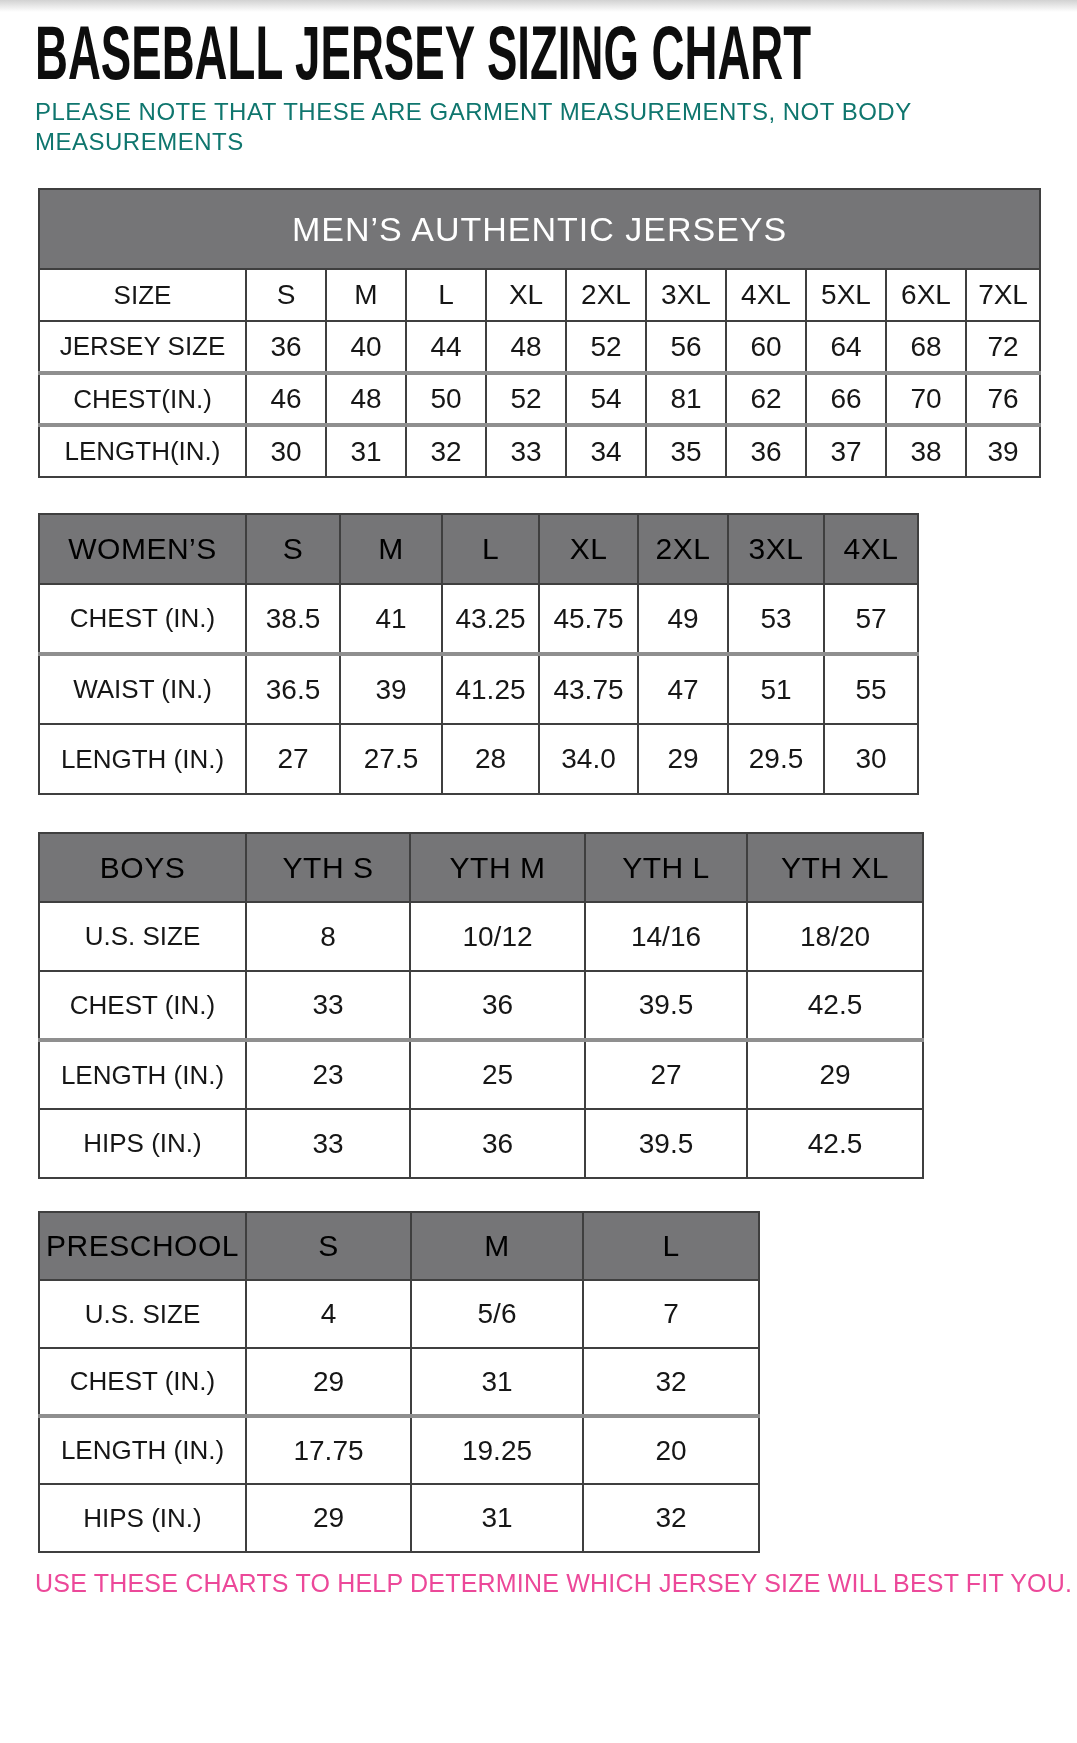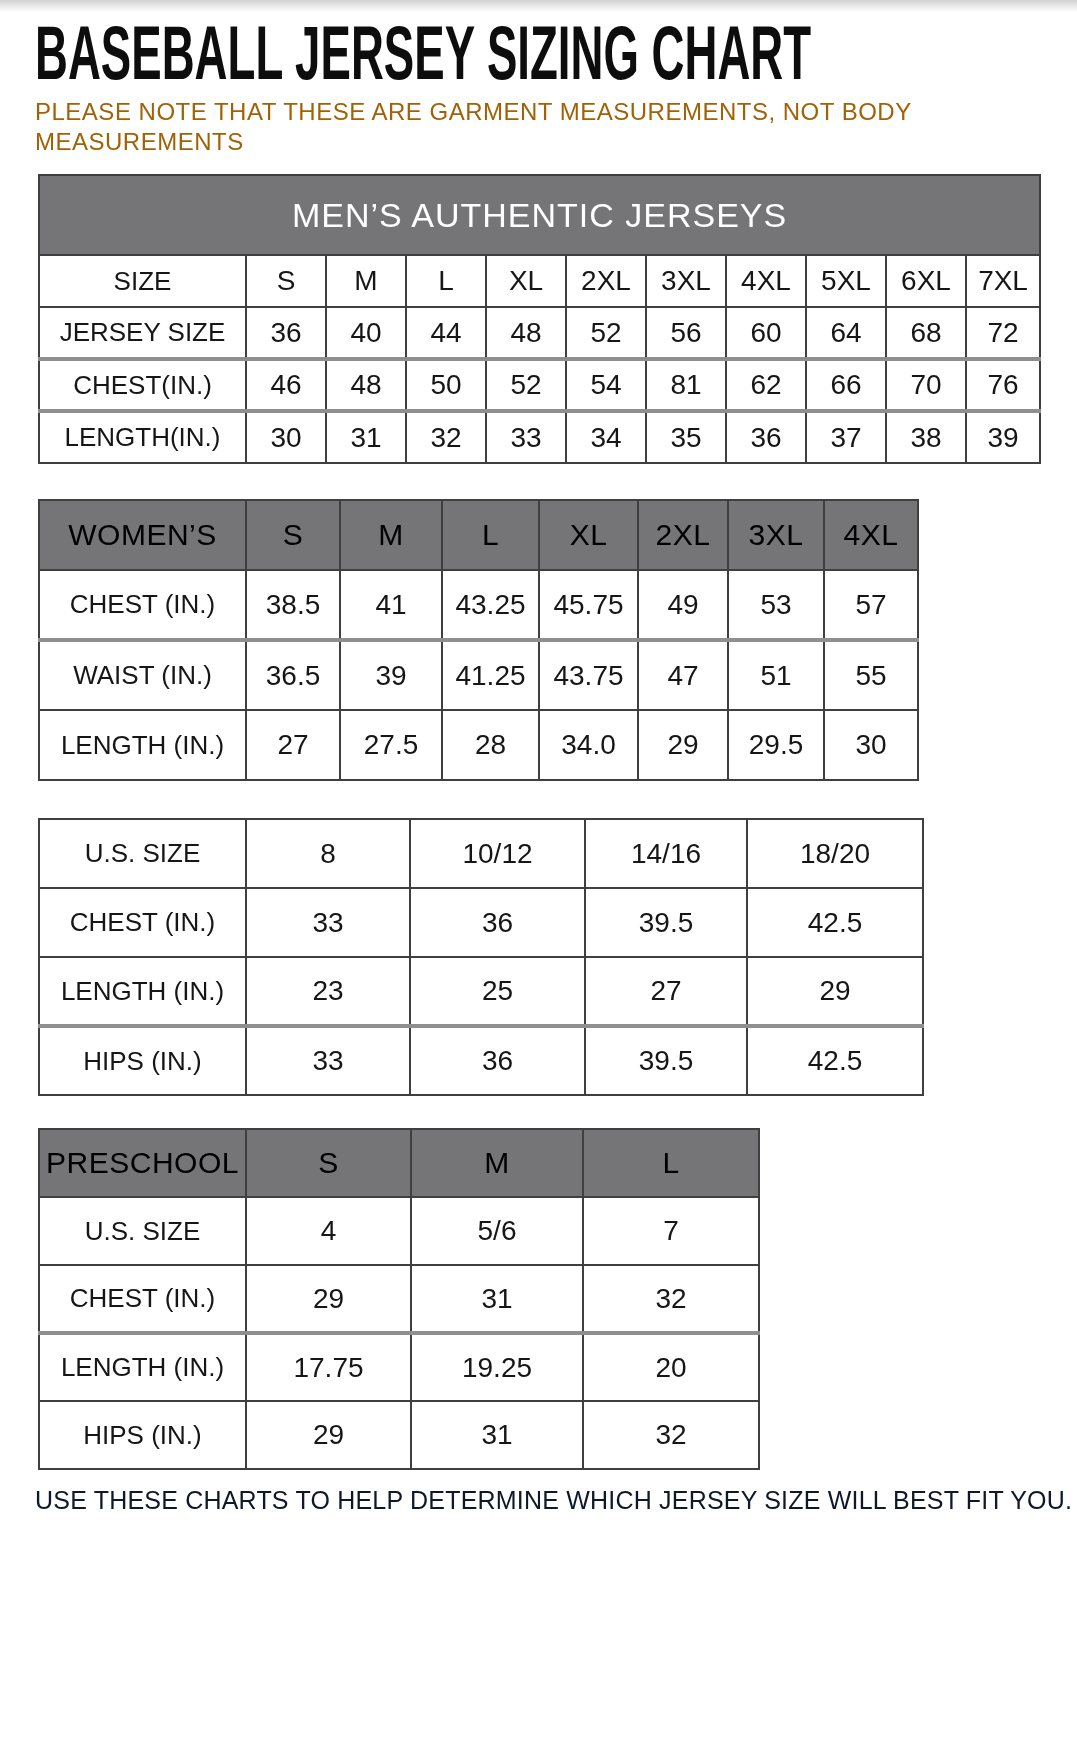--- a/index.html
+++ b/index.html
@@ -26,21 +26,21 @@
     transform: scaleX(0.60);
     transform-origin: left center;
     letter-spacing: 0px;
   }
   .garment-note {
     margin: 10px 0 0 35px;
     width: 910px;
     font-size: 24px;
     line-height: 1.24;
     letter-spacing: 0.5px;
-    color: #a16207;
+    color: #0f766e;
     font-weight: 400;
   }
   .size-table {
     border-collapse: collapse;
     table-layout: fixed;
     margin-left: 38px;
   }
   .size-table td {
     border: 2px solid #3f3f3f;
     text-align: center;
@@ -52,39 +52,39 @@
   }
   .size-table td.label-cell { font-size: 26px; line-height: 1.12; }
   .size-table td.banner-cell {
     background: #757577; color: #ffffff;
     font-size: 34px; letter-spacing: 1px; font-weight: 400;
   }
   .size-table td.gray-cell {
     background: #757577; color: #000000;
     font-size: 30px; letter-spacing: 0.5px;
   }
-  .t-mens { margin-top: 18px; }
+  .t-mens { margin-top: 32px; }
   .t-mens tr { height: 52px; }
   .t-mens tr.banner-row { height: 80px; }
   .t-womens { margin-top: 35px; }
   .t-womens tr { height: 70px; }
   .t-boys { margin-top: 37px; }
   .t-boys tr { height: 69px; }
   .t-pre { margin-top: 32px; border-radius: 27px; }
   .t-pre tr { height: 68px; }
   
   .t-mens tr:nth-child(4) td, .t-mens tr:nth-child(5) td,
   .t-womens tr:nth-child(3) td, .t-womens tr:nth-child(5) td,
   .t-boys tr:nth-child(4) td,
   .t-pre tr:nth-child(4) td { border-top: 4px solid #8f8f8f; }
   .footer-note {
     margin: 16px 16px 0 35px;
     font-size: 25px;
     letter-spacing: 0.2px;
-    color: #0f172a;
+    color: #ec4899;
     white-space: nowrap;
   }
 </style>
 </head>
 <body>
 
 <div class="top-fade"></div>
 
 <h1 class="page-title">BASEBALL JERSEY SIZING CHART</h1>
 
@@ -220,20 +220,27 @@
 
 <table class="size-table t-boys" style="width: 884px;">
     <colgroup>
       <col style="width: 207px;">
       <col style="width: 164px;">
       <col style="width: 175px;">
       <col style="width: 162px;">
       <col style="width: 176px;">
     </colgroup>
     <tbody>
+      <tr class="gray-header-row">
+        <td class="gray-cell">BOYS</td>
+        <td class="gray-cell">YTH S</td>
+        <td class="gray-cell">YTH M</td>
+        <td class="gray-cell">YTH L</td>
+        <td class="gray-cell">YTH XL</td>
+      </tr>
       <tr>
         <td class="label-cell">U.S. SIZE</td>
         <td class="value-cell">8</td>
         <td class="value-cell">10/12</td>
         <td class="value-cell">14/16</td>
         <td class="value-cell">18/20</td>
       </tr>
       <tr>
         <td class="label-cell">CHEST (IN.)</td>
         <td class="value-cell">33</td>

